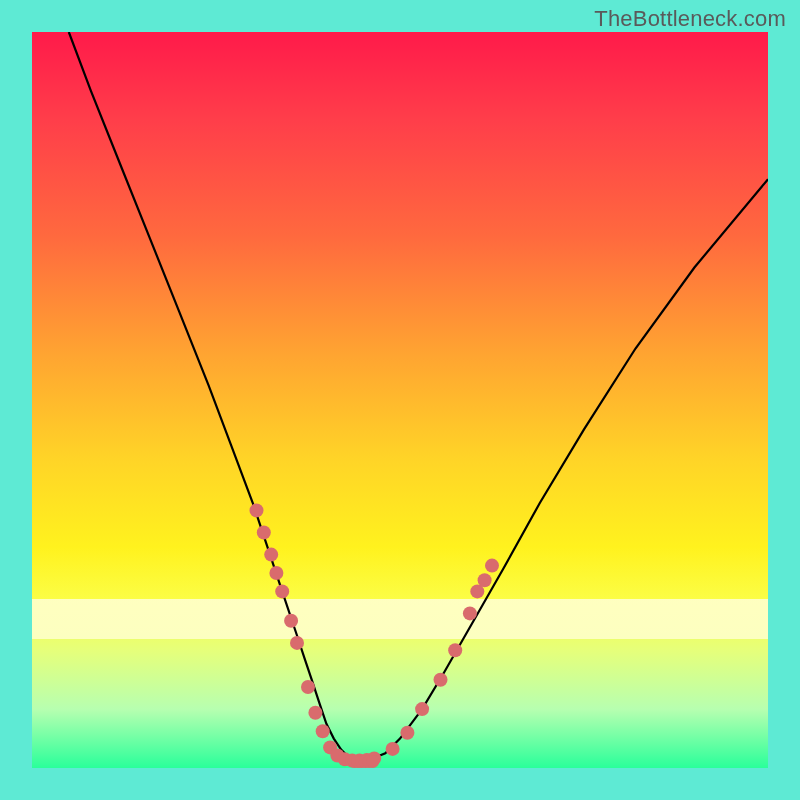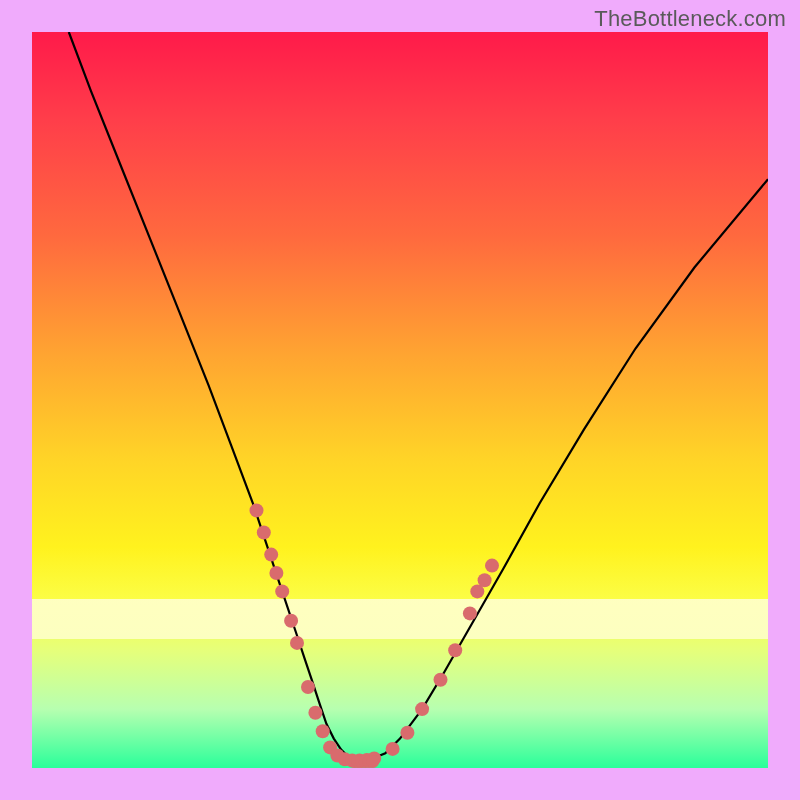--- a/index.html
+++ b/index.html
@@ -10,21 +10,21 @@
     background: #000;
     overflow: hidden;
     font-family: Arial, Helvetica, sans-serif;
   }
   .frame {
     position: absolute;
     left: 0;
     top: 0;
     width: 800px;
     height: 800px;
-    background: #f0abfc;
+    background: #5eead4;
   }
   .plot {
     position: absolute;
     left: 32px;
     top: 32px;
     width: 736px;
     height: 736px;
     background: linear-gradient(to bottom,
       #ff1a4a 0%,
       #ff3e4a 12%,

